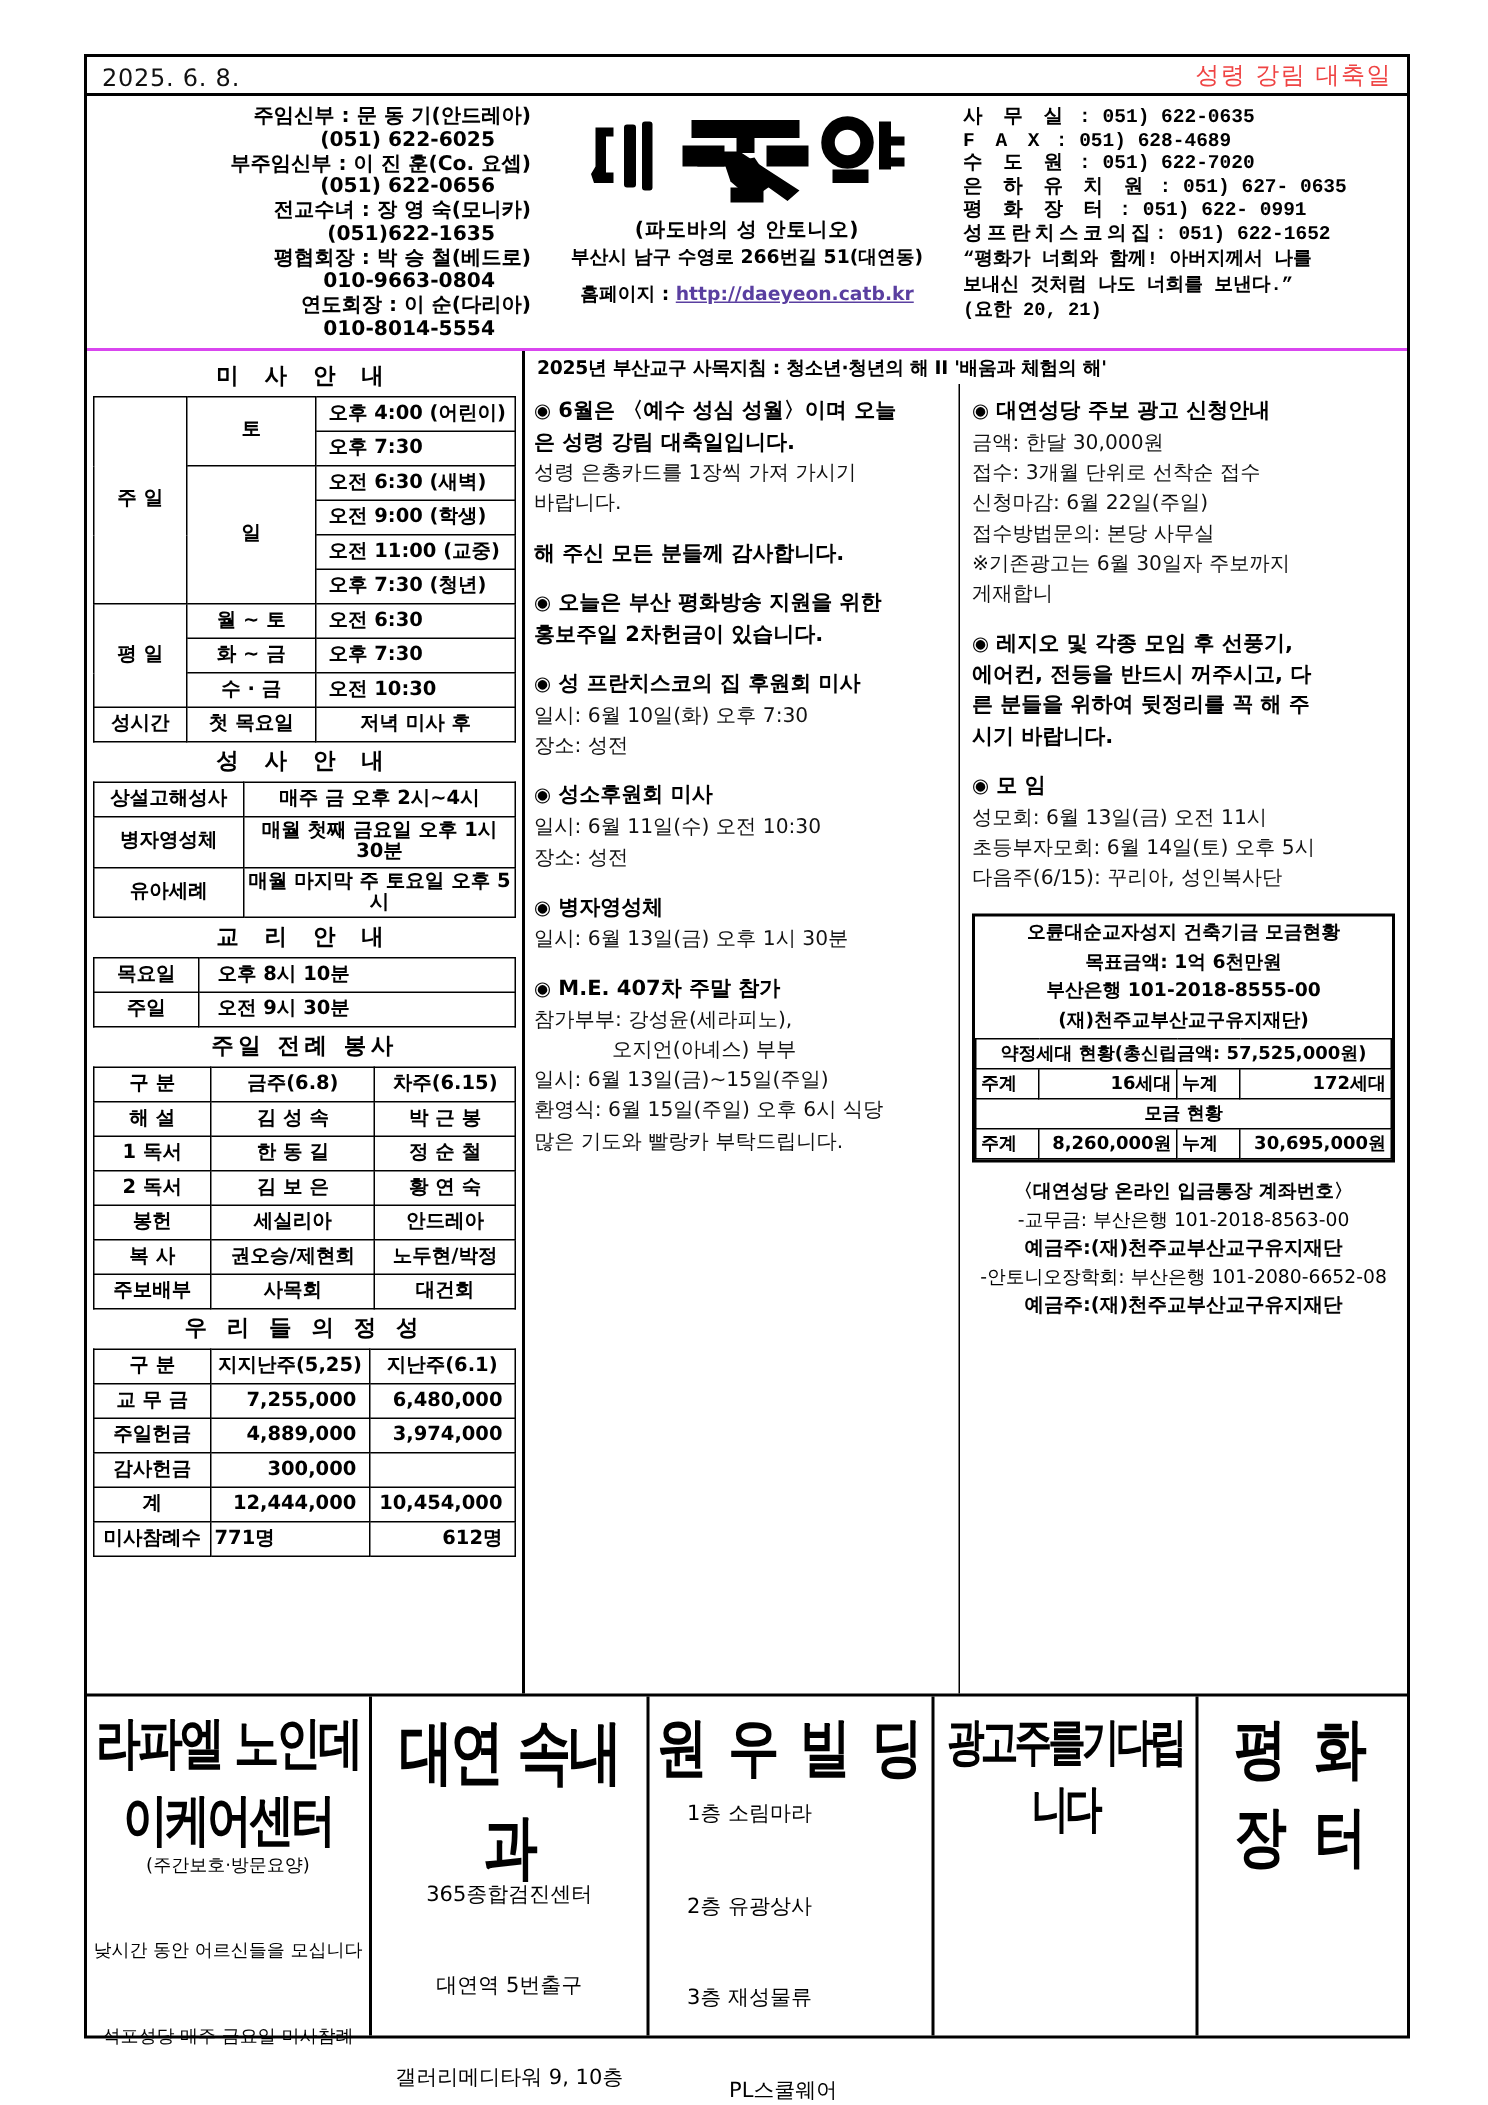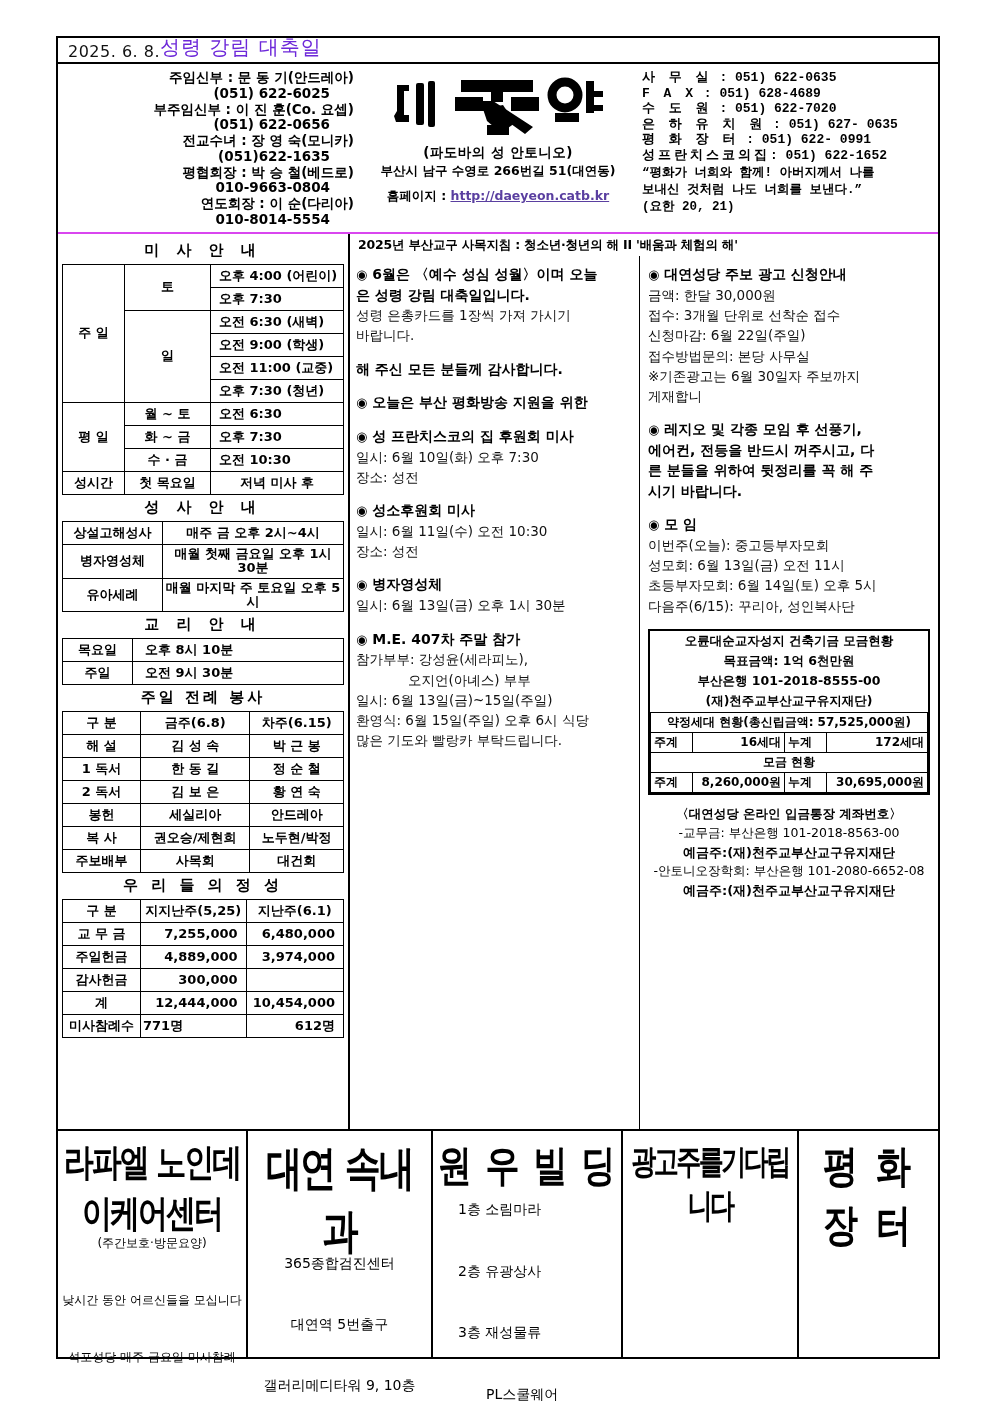--- a/index.html
+++ b/index.html
@@ -18,28 +18,28 @@
   }
   .outer {
     border: 2px solid #000;
     width: 100%; height: 100%;
     display: flex; flex-direction: column;
     position: relative;
   }
 
   
   .datebar {
-    display: flex; align-items: flex-end;
+    display: flex; justify-content: space-between; align-items: flex-end;
     border-bottom: 2px solid #000;
     padding: 2px 10px 1px 10px;
     height: 26px;
     flex: 0 0 auto;
   }
   .datebar .dt { font-size: 16px; letter-spacing: 0.5px; color:#111; }
-  .datebar .feast { font-size: 20px; letter-spacing: 1px; color:#6d28d9; }
+  .datebar .feast { font-size: 16px; letter-spacing: 1px; color:#ef4444; }
 
   
   .masthead {
     display: flex; border-bottom: 2px solid #d946ef;
     flex: 0 0 auto; height: 170px;
   }
   .mh-left {
     width: 300px; padding: 6px 4px 0 6px;
     display: flex; flex-direction: column; align-items: flex-end;
   }
@@ -413,20 +413,21 @@
 
           <div class="item">
             <div class="hd" style="text-indent:0;padding-left:0">해 주신 모든 분들께 감사합니다.</div>
           </div>
 
           <div class="item">
             <div class="hd">
               <span class="bullet">◉</span>
               <span>오늘은 부산 평화방송 지원을 위한</span>
             </div>
+            <div class="hd" style="text-indent:0;padding-left:0">홍보주일 2차헌금이 있습니다.</div>
           </div>
 
           <div class="item">
             <div class="hd">
               <span class="bullet">◉</span>
               <span>성 프란치스코의 집 후원회 미사</span>
             </div>
             <div class="ln">일시: 6월 10일(화) 오후 7:30</div>
             <div class="ln">장소: 성전</div>
           </div>
@@ -485,21 +486,20 @@
             <div class="hd" style="text-indent:0;padding-left:0">에어컨, 전등을 반드시 꺼주시고, 다</div>
             <div class="hd" style="text-indent:0;padding-left:0">른 분들을 위하여 뒷정리를 꼭 해 주</div>
             <div class="hd" style="text-indent:0;padding-left:0">시기 바랍니다.</div>
           </div>
 
           <div class="item">
             <div class="hd">
               <span class="bullet">◉</span>
               <span>모      임</span>
             </div>
-            <div class="ln">이번주(오늘): 중고등부자모회</div>
             <div class="ln">성모회: 6월 13일(금) 오전 11시</div>
             <div class="ln">초등부자모회: 6월 14일(토) 오후 5시</div>
             <div class="ln">다음주(6/15): 꾸리아, 성인복사단</div>
           </div>
 
           <div class="fund">
             <div class="fhead">오륜대순교자성지 건축기금 모금현황</div>
             <div class="fhead" style="padding-top:0">목표금액: 1억 6천만원</div>
             <div class="fhead" style="padding-top:0">부산은행 101-2018-8555-00</div>
             <div class="fhead" style="padding-top:0">(재)천주교부산교구유지재단)</div>

